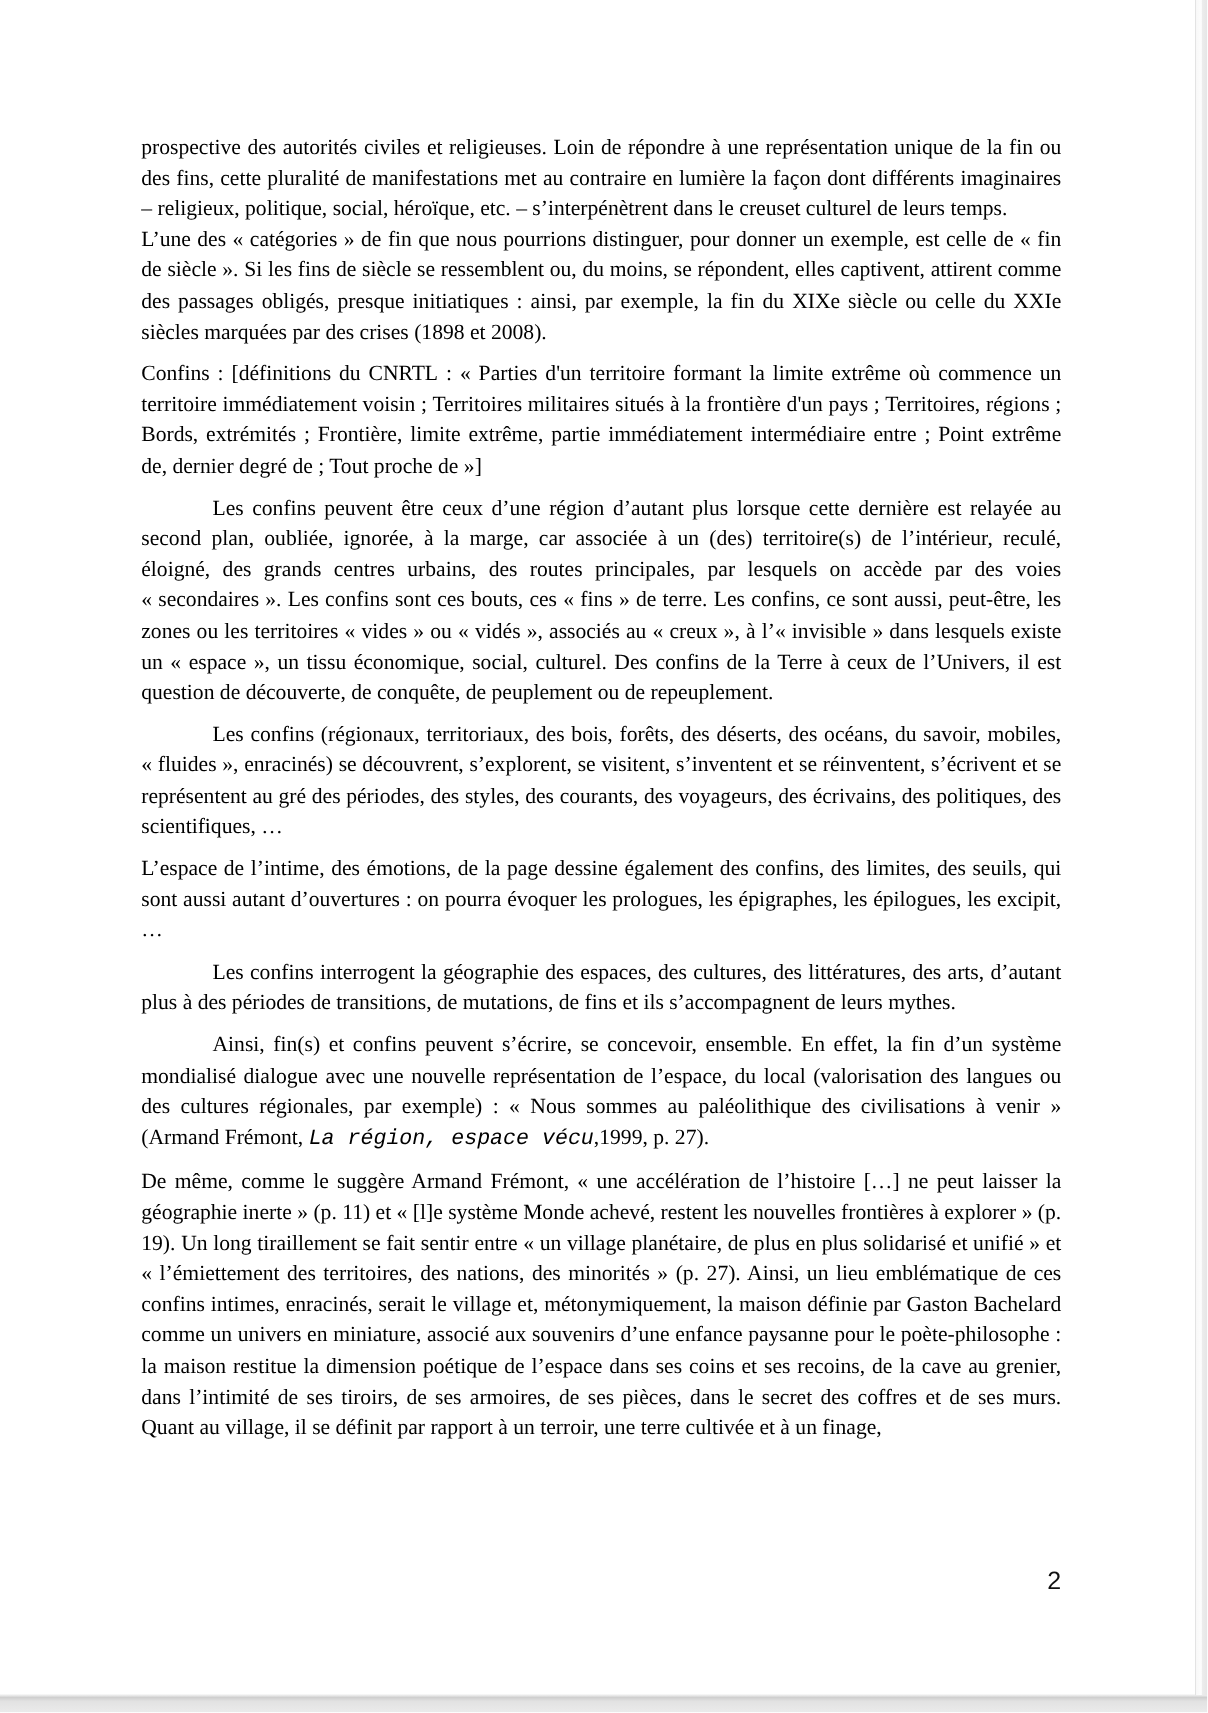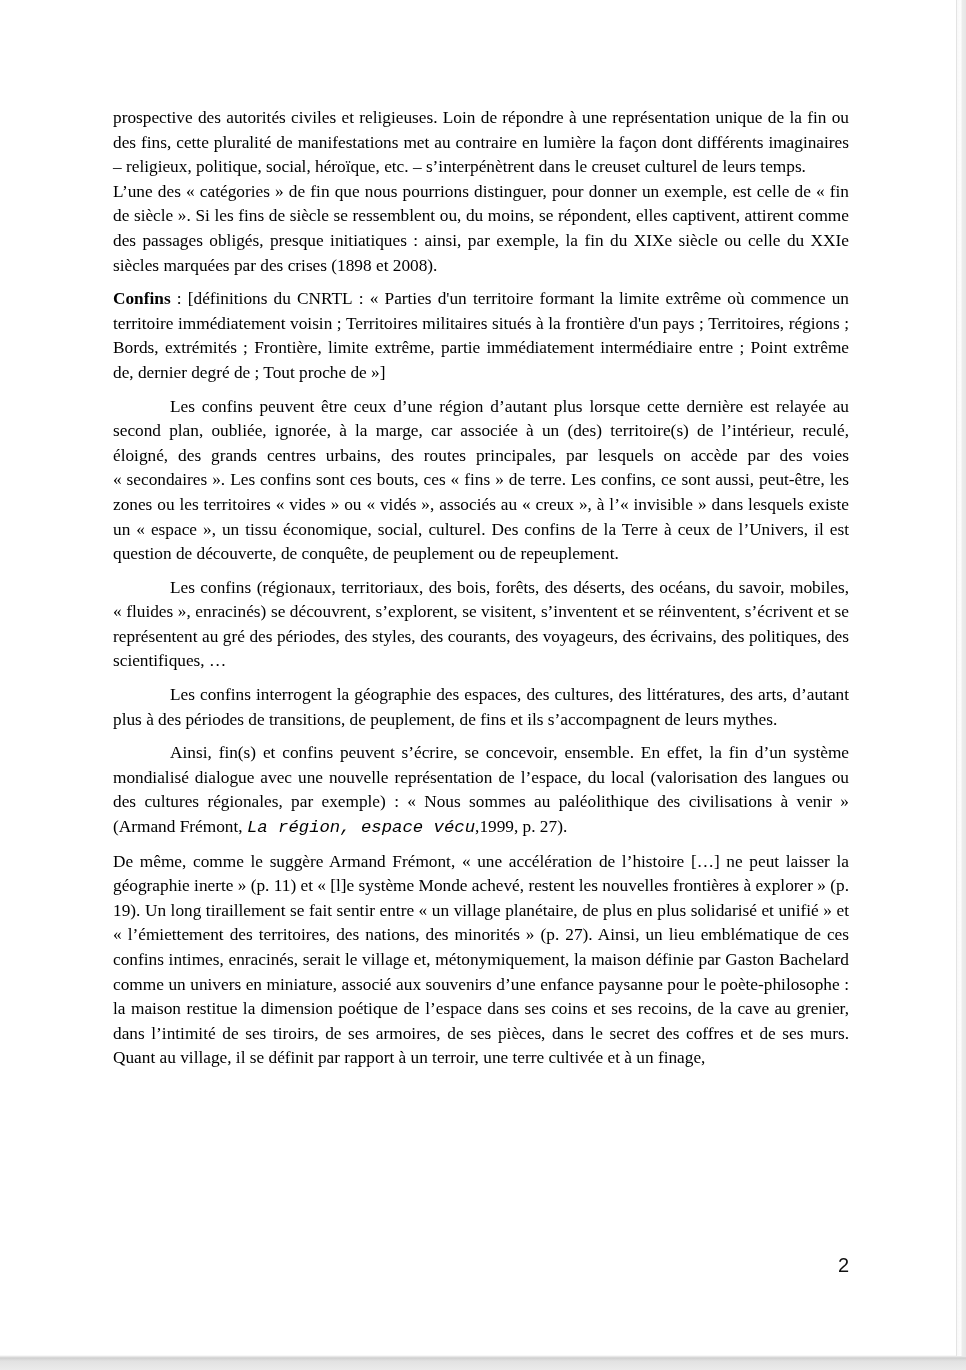--- a/index.html
+++ b/index.html
@@ -31,21 +31,21 @@
     width: 736px;
     font-size: 17.3px;
     line-height: 24.6px;
     text-align: justify;
     color: #000000;
   }
 
   .para { margin: 0; padding: 0; }
   .para.spaced { margin-top: 9px; }
   .para.indent { text-indent: 57px; }
-  .b { font-weight: bold; }
+  .b { font-weight: normal; }
   .i { font-style: italic; font-family: Liberation Mono, monospace; }
 
   .footer {
     position: absolute;
     left: 113px;
     top: 1254px;
     width: 736px;
     text-align: right;
   }
   .page-number {
@@ -85,21 +85,22 @@
 <body>
 
 <div class="viewport">
   <div class="page">
     <div class="text-block" id="paragraphs">
         <p class="para"><span>prospective des autorités civiles et religieuses. Loin de répondre à une représentation unique de la fin ou des fins, cette pluralité de manifestations met au contraire en lumière la façon dont différents imaginaires – religieux, politique, social, héroïque, etc. – s’interpénètrent dans le creuset culturel de leurs temps.</span></p>
         <p class="para"><span>L’une des «&nbsp;catégories&nbsp;» de fin que nous pourrions distinguer, pour donner un exemple, est celle de «&nbsp;fin de siècle&nbsp;». Si les fins de siècle se ressemblent ou, du moins, se répondent, elles captivent, attirent comme des passages obligés, presque initiatiques&nbsp;: ainsi, par exemple, la fin du XIXe siècle ou celle du XXIe siècles marquées par des crises (1898 et 2008).</span></p>
         <p class="para spaced"><span class="b">Confins</span><span>&nbsp;: [définitions du CNRTL&nbsp;: «&nbsp;Parties d'un territoire formant la limite extrême où commence un territoire immédiatement voisin&nbsp;; Territoires militaires situés à la frontière d'un pays&nbsp;; Territoires, régions&nbsp;; Bords, extrémités&nbsp;; Frontière, limite extrême, partie immédiatement intermédiaire entre&nbsp;; Point extrême de, dernier degré de&nbsp;; Tout proche de&nbsp;»]</span></p>
         <p class="para indent spaced"><span>Les confins peuvent être ceux d’une région d’autant plus lorsque cette dernière est relayée au second plan, oubliée, ignorée, à la marge, car associée à un (des) territoire(s) de l’intérieur, reculé, éloigné, des grands centres urbains, des routes principales, par lesquels on accède par des voies «&nbsp;secondaires&nbsp;». Les confins sont ces bouts, ces «&nbsp;fins&nbsp;» de terre. Les confins, ce sont aussi, peut-être, les zones ou les territoires «&nbsp;vides&nbsp;» ou «&nbsp;vidés&nbsp;», associés au «&nbsp;creux&nbsp;», à l’«&nbsp;invisible&nbsp;» dans lesquels existe un «&nbsp;espace&nbsp;», un tissu économique, social, culturel. Des confins de la Terre à ceux de l’Univers, il est question de découverte, de conquête, de peuplement ou de repeuplement.</span></p>
         <p class="para indent spaced"><span>Les confins (régionaux, territoriaux, des bois, forêts, des déserts, des océans, du savoir, mobiles, «&nbsp;fluides&nbsp;», enracinés) se découvrent, s’explorent, se visitent, s’inventent et se réinventent, s’écrivent et se représentent au gré des périodes, des styles, des courants, des voyageurs, des écrivains, des politiques, des scientifiques, …</span></p>
-        <p class="para indent spaced"><span>Les confins interrogent la géographie des espaces, des cultures, des littératures, des arts, d’autant plus à des périodes de transitions, de peuplement, de fins et ils s’accompagnent de leurs mythes.</span></p>
+        <p class="para spaced"><span>L’espace de l’intime, des émotions, de la page dessine également des confins, des limites, des seuils, qui sont aussi autant d’ouvertures&nbsp;: on pourra évoquer les prologues, les épigraphes, les épilogues, les excipit, …</span></p>
+        <p class="para indent spaced"><span>Les confins interrogent la géographie des espaces, des cultures, des littératures, des arts, d’autant plus à des périodes de transitions, de mutations, de fins et ils s’accompagnent de leurs mythes.</span></p>
         <p class="para indent spaced"><span>Ainsi, fin(s) et confins peuvent s’écrire, se concevoir, ensemble. En effet, la fin d’un système mondialisé dialogue avec une nouvelle représentation de l’espace, du local (valorisation des langues ou des cultures régionales, par exemple)&nbsp;: «&nbsp;Nous sommes au paléolithique des civilisations à venir&nbsp;» (Armand Frémont, </span><span class="i">La région, espace vécu</span><span>,1999, p. 27).</span></p>
         <p class="para spaced"><span>De même, comme le suggère Armand Frémont, «&nbsp;une accélération de l’histoire […] ne peut laisser la géographie inerte&nbsp;» (p. 11) et «&nbsp;[l]e système Monde achevé, restent les nouvelles frontières à explorer&nbsp;» (p. 19). Un long tiraillement se fait sentir entre «&nbsp;un village planétaire, de plus en plus solidarisé et unifié&nbsp;» et «&nbsp;l’émiettement des territoires, des nations, des minorités&nbsp;» (p. 27). Ainsi, un lieu emblématique de ces confins intimes, enracinés, serait le village et, métonymiquement, la maison définie par Gaston Bachelard comme un univers en miniature, associé aux souvenirs d’une enfance paysanne pour le poète-philosophe&nbsp;: la maison restitue la dimension poétique de l’espace dans ses coins et ses recoins, de la cave au grenier, dans l’intimité de ses tiroirs, de ses armoires, de ses pièces, dans le secret des coffres et de ses murs. Quant au village, il se définit par rapport à un terroir, une terre cultivée et à un finage,</span></p>
       </div>
     <div class="footer">
       <span class="page-number">2</span>
     </div>
   </div>
   <div class="page-bottom-edge"></div>
   <div class="scrollbar-track"></div>
 </div>

